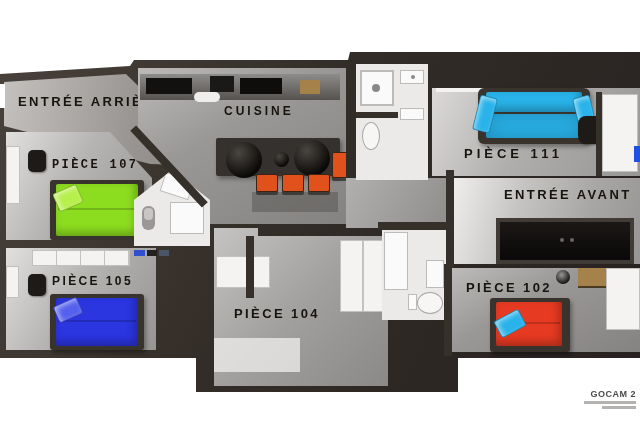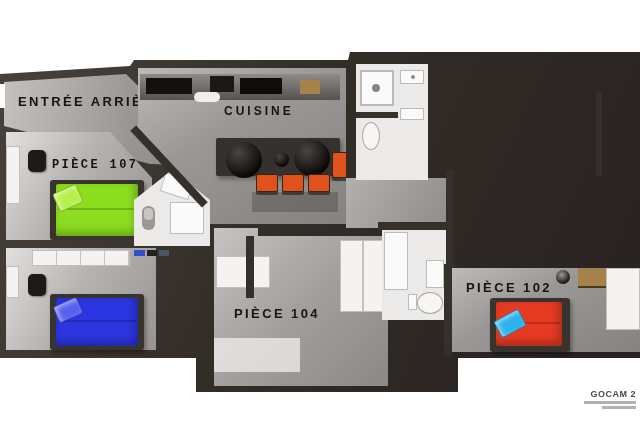--- a/index.html
+++ b/index.html
@@ -101,20 +101,21 @@
     </div>
   </div>
 
   <div class="wall-stub" style="left:165px;top:114px;width:8px;height:105px;transform:rotate(-43deg);"></div>
 
   <div class="floor f-light" style="left:6px;top:248px;width:150px;height:102px;">
     <div class="white-furn" style="left:26px;top:2px;width:98px;height:16px;
                 background-image:repeating-linear-gradient(90deg,transparent 0 23px,#c4c2c0 23px 24px);"></div>
     <div class="white-furn" style="left:0;top:18px;width:13px;height:32px;"></div>
     <div class="dark-chair" style="left:22px;top:26px;width:18px;height:22px;"></div>
+    <div class="room-label" style="left:46px;top:26px;">Pièce 105</div>
     <div class="bed-frame" style="left:44px;top:46px;width:94px;height:56px;">
       <div class="mattress" style="left: 6px; top: 4px; width: 82px; height: 48px; background: rgb(43, 53, 224);">
         <div class="seam"></div>
       </div>
       <div class="pillow" style="left: 5px; top: 7px; width: 24px; height: 16px; transform: rotate(-24deg); background: rgb(85, 96, 238);"></div>
     </div>
   </div>
 
   <div class="abs" style="left:134px;top:250px;width:11px;height:6px;background:#3050d0;"></div>
   <div class="abs" style="left:147px;top:250px;width:10px;height:6px;background:#23211f;"></div>
@@ -138,22 +139,44 @@
       <div class="abs" style="left:10px;top:12px;width:8px;height:8px;background:#8a8886;border-radius:50%;"></div>
     </div>
     <div class="fixture" style="left:44px;top:6px;width:24px;height:14px;">
       <div class="abs" style="left:10px;top:4px;width:4px;height:4px;background:#8a8886;border-radius:50%;"></div>
     </div>
     <div class="wall-stub" style="left:0;top:48px;width:42px;height:6px;"></div>
     <div class="fixture" style="left:44px;top:44px;width:24px;height:12px;"></div>
     <div class="toilet-bowl" style="left:6px;top:58px;width:16px;height:26px;"></div>
   </div>
 
+  <div class="floor" style="left:432px;top:88px;width:208px;height:88px;
+              background:linear-gradient(115deg,#dcdad8 0%,#b0aeac 45%,#989694 100%);">
+    <div class="abs" style="left:4px;top:0;width:150px;height:4px;background:#f4f3f2;"></div>
+    <div class="bed-frame" style="left:46px;top:0;width:112px;height:56px;border-radius:6px;">
+      <div class="mattress" style="left: 8px; top: 4px; width: 96px; height: 20px; background: rgb(41, 179, 234);"></div>
+      <div class="mattress" style="left: 8px; top: 26px; width: 96px; height: 24px; box-shadow: rgba(0, 0, 0, 0.25) 0px 0px 20px inset; background: rgb(41, 179, 234);"></div>
+      <div class="pillow" style="left: -2px; top: 8px; width: 16px; height: 34px; transform: rotate(14deg); background: rgb(41, 179, 234);"></div>
+      <div class="pillow" style="left: 98px; top: 8px; width: 16px; height: 34px; transform: rotate(-14deg); background: rgb(41, 179, 234);"></div>
+    </div>
+    <div class="room-label big" style="left:32px;top:58px;letter-spacing:4px;">Pièce 111</div>
+    <div class="dark-chair" style="left:146px;top:28px;width:26px;height:28px;border-radius:8px;"></div>
+    <div class="white-furn" style="left:170px;top:6px;width:36px;height:78px;"></div>
+    <div class="abs" style="left:202px;top:58px;width:6px;height:16px;background:#2050e0;"></div>
+  </div>
   <div class="wall-stub" style="left:596px;top:92px;width:6px;height:84px;"></div>
 
+  <div class="floor" style="left:452px;top:178px;width:188px;height:86px;
+              background:linear-gradient(105deg,#f0efee 0%,#c6c4c2 35%,#a8a6a4 70%,#989694 100%);">
+    <div class="room-label big" style="left:52px;top:9px;">Entrée Avant</div>
+    <div class="closet-dark" style="left:44px;top:40px;width:138px;height:46px;">
+      <div class="abs" style="left:60px;top:16px;width:4px;height:4px;background:#6a6662;border-radius:50%;"></div>
+      <div class="abs" style="left:70px;top:16px;width:4px;height:4px;background:#6a6662;border-radius:50%;"></div>
+    </div>
+  </div>
 
   <div class="floor f-white" style="left:382px;top:228px;width:64px;height:92px;">
     <div class="fixture" style="left:2px;top:4px;width:24px;height:58px;"></div>
     <div class="fixture" style="left:44px;top:32px;width:18px;height:28px;"></div>
     <div class="fixture" style="left:26px;top:66px;width:9px;height:16px;"></div>
     <div class="toilet-bowl" style="left:35px;top:64px;width:24px;height:20px;"></div>
   </div>
   <div class="wall-stub" style="left:378px;top:222px;width:70px;height:8px;"></div>
   <div class="wall-stub" style="left:446px;top:170px;width:8px;height:98px;"></div>
   <div class="wall-stub" style="left:444px;top:264px;width:8px;height:92px;"></div>

